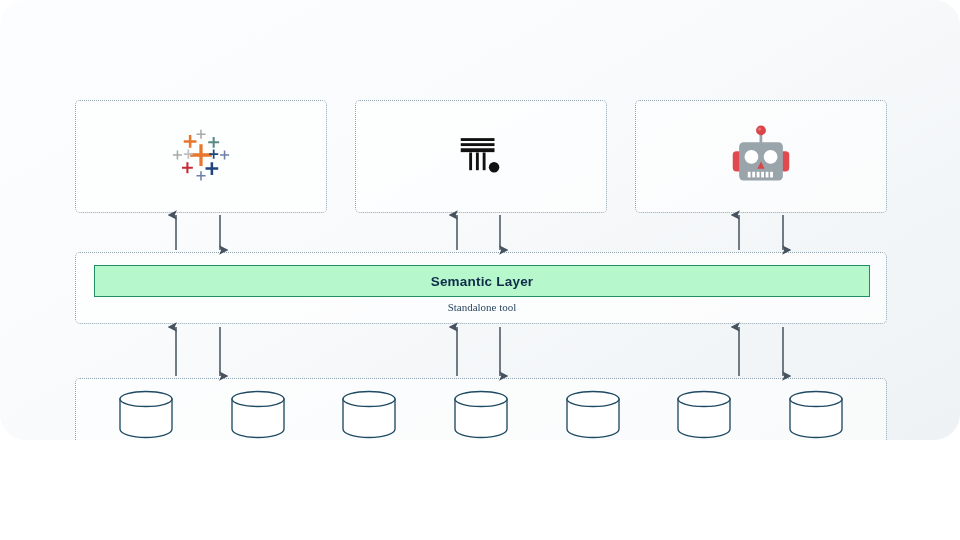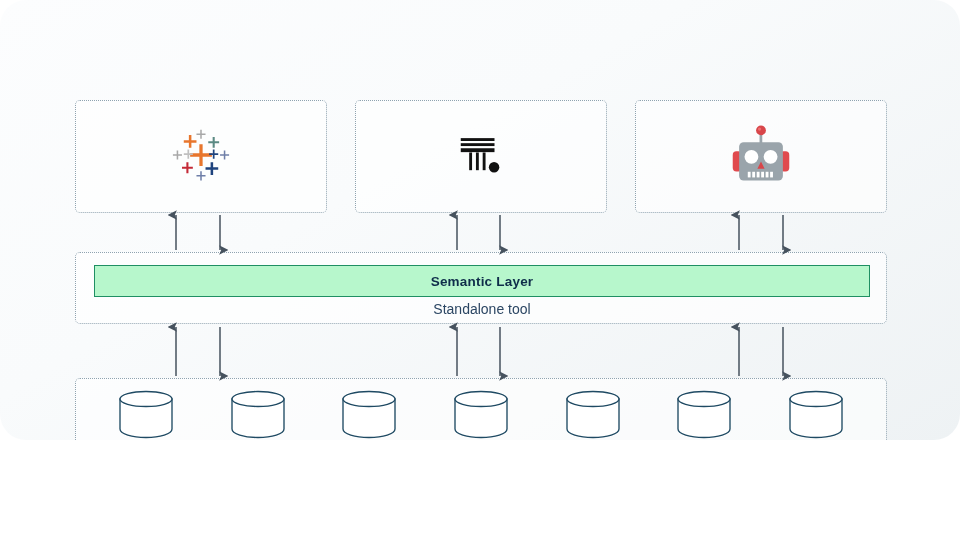--- a/index.html
+++ b/index.html
@@ -72,22 +72,23 @@
     font-weight: bold;
     color: #0f2d4a;
     letter-spacing: 0.2px;
   }
   #semantic-subtitle {
     position: absolute;
     left: 0;
     top: 48px;
     width: 812px;
     text-align: center;
-    font-size: 14px;
+    font-size: 11px;
     color: #2b4663;
+    font-family: Liberation Serif, serif;
   }
 
   
   #sources-group {
     left: 75px;
     top: 378px;
     width: 812px;
     height: 75px;
   }
   #sources-row {

